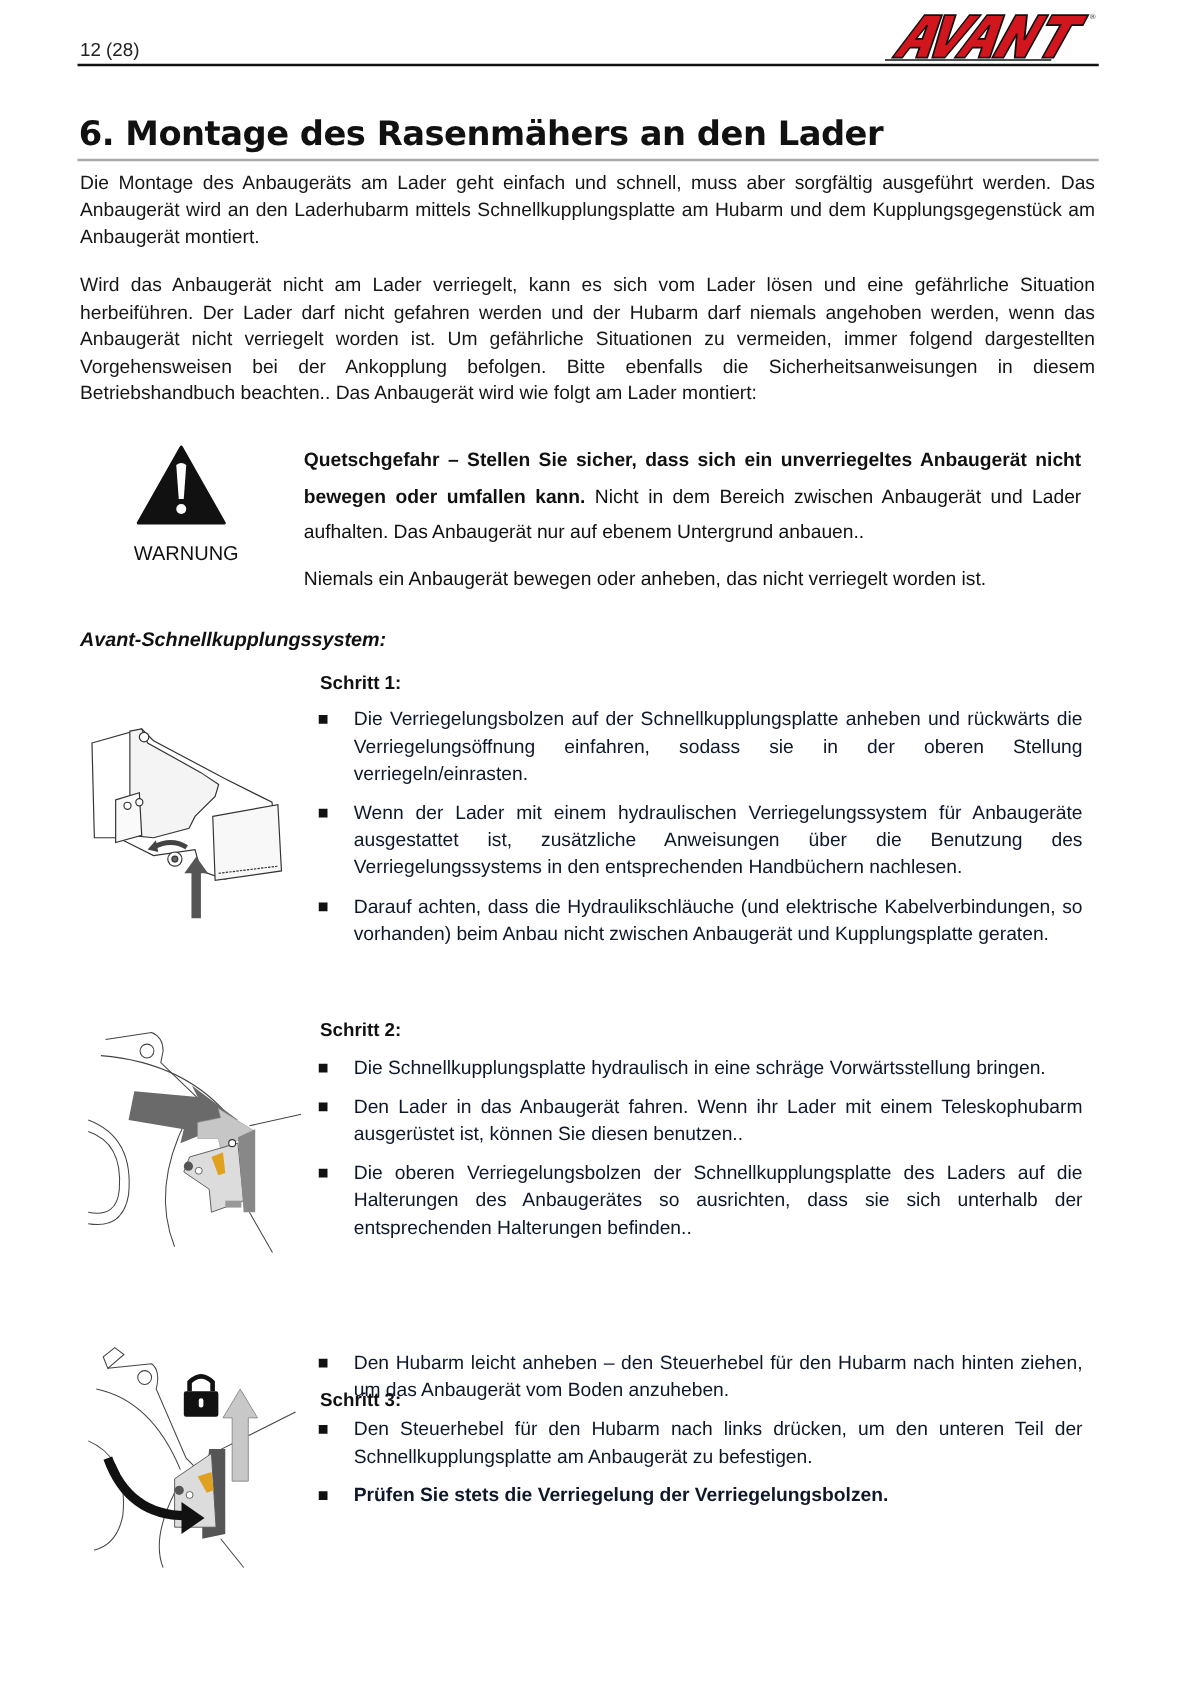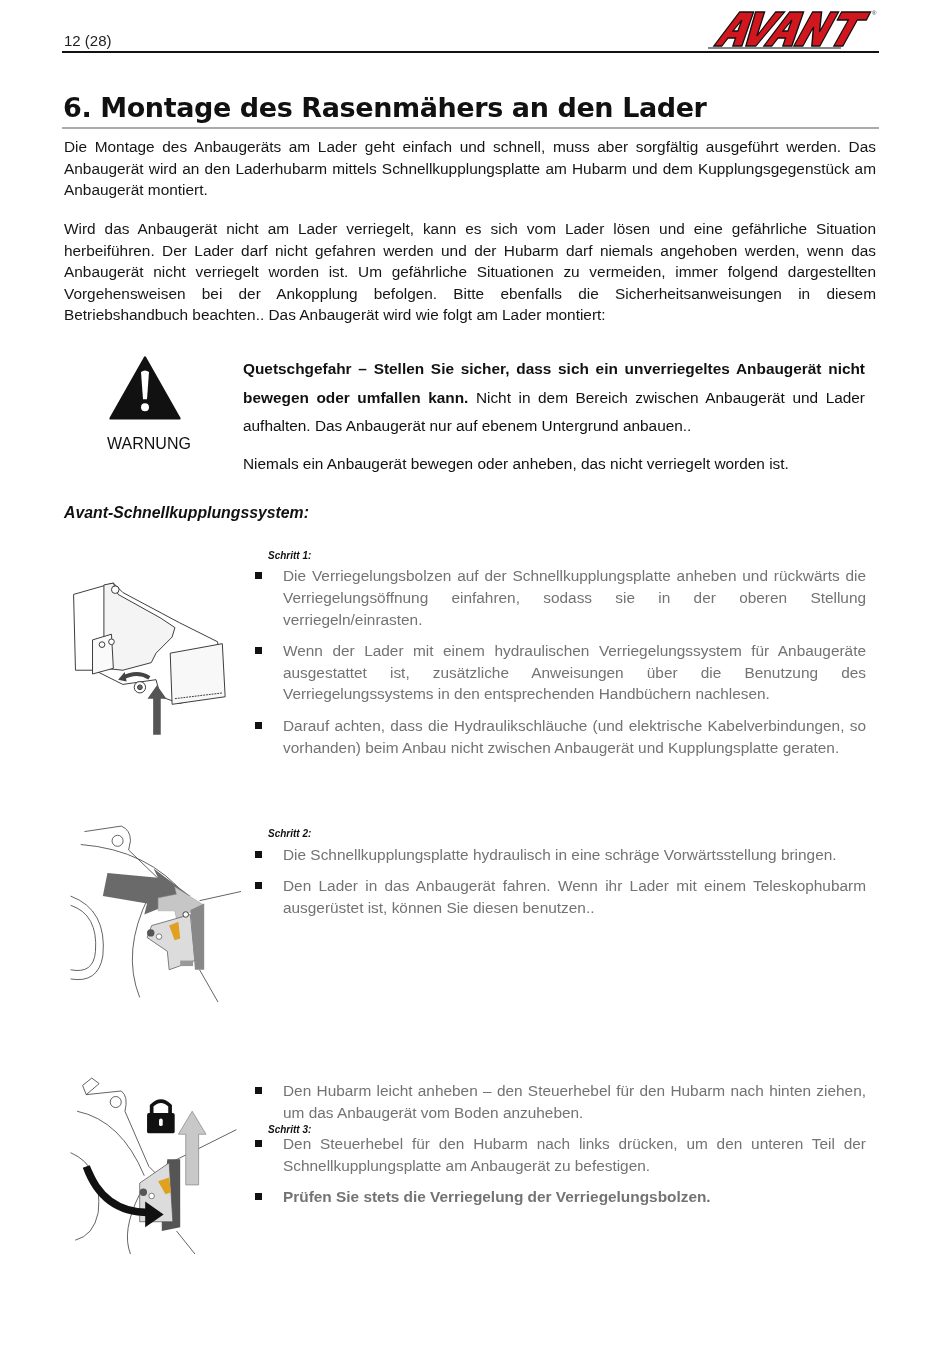--- a/index.html
+++ b/index.html
@@ -25,25 +25,25 @@
     .warn-icon { left: 100px; top: 356px; width: 100px; height: 100px; }
     .warn-label { left: 103px; top: 435px; font-size: 16px; font-weight: normal; width: 92px; text-align: center; }
     .warn-text {
       left: 243px; top: 355px; width: 622px; font-size: 15.4px; line-height: 28.5px;
       text-align: justify; margin: 0;
     }
     .warn-text2 { left: 243px; top: 453px; width: 622px; font-size: 15.4px; line-height: 22px; margin: 0; }
     .section-label {
       left: 64px; top: 504px; font-size: 15.8px; font-weight: bold; font-style: italic; margin: 0;
     }
-    .step-title { left: 252px; font-size: 10px; font-weight: bold; margin: 16px; font-style: italic; }
+    .step-title { left: 252px; font-size: 15px; font-weight: bold; margin: 4px; }
     .bullets { left: 252px; width: 614px; margin: 0; padding: 0; list-style: none; }
     .bullets li {
       position: relative; padding-left: 31px; font-size: 15.4px; line-height: 21.8px;
-      text-align: justify; margin-bottom: 9.5px; color: #737373;
+      text-align: justify; margin-bottom: 9.5px; color: #0f172a;
     }
     .bullets li .bul {
       position: absolute; left: 3px; top: 7px; width: 7px; height: 7px; background: #111;
     }
     .bullets li.bold-item { font-weight: bold; }
     .illus { left: 66px; }
     .step1-title { top: 534px; }
     .step1-list { top: 565px; }
     .step2-title { top: 812px; }
     .step2-list { top: 844px; }
@@ -133,20 +133,21 @@
   <circle cx="92" cy="120" r="4" fill="#555"></circle>
   <circle cx="101" cy="124" r="3" fill="#fff" stroke="#444" stroke-width="0.7"></circle>
   <path d="M112 112 L122 108 L124 126 L118 128 Z" fill="#e0a020"></path>
   <circle cx="130" cy="100" r="3" fill="#fff" stroke="#333" stroke-width="1"></circle>
   <rect x="124" y="150" width="14" height="6" fill="#999"></rect>
 </svg>
 <p class="abs step-title step2-title">Schritt 2:</p>
 <ul class="abs bullets step2-list">
   <li><span class="bul"></span><span>Die Schnellkupplungsplatte hydraulisch in eine schräge Vorwärtsstellung bringen.</span></li>
   <li><span class="bul"></span><span>Den Lader in das Anbaugerät fahren. Wenn ihr Lader mit einem Teleskophubarm ausgerüstet ist, können Sie diesen benutzen..</span></li>
+  <li><span class="bul"></span><span>Die oberen Verriegelungsbolzen der Schnellkupplungsplatte des Laders auf die Halterungen des Anbaugerätes so ausrichten, dass sie sich unterhalb der entsprechenden Halterungen befinden..</span></li>
 </ul>
 
 <svg class="abs illus" viewBox="0 0 190 200" style="top:1074px;width:175px;height:185px;">
   <g fill="none" stroke="#444" stroke-width="0.9">
     <path d="M18 12 L28 4 L36 10 L22 22 Z"></path>
     <path d="M22 22 L60 18 Q68 24 64 40 L90 100 L100 110"></path>
     <circle cx="54" cy="30" r="6"></circle>
     <path d="M12 40 Q60 50 85 110"></path>
     <path d="M5 85 Q40 100 35 150 Q30 175 10 180"></path>
     <path d="M80 130 Q60 170 70 195"></path>

